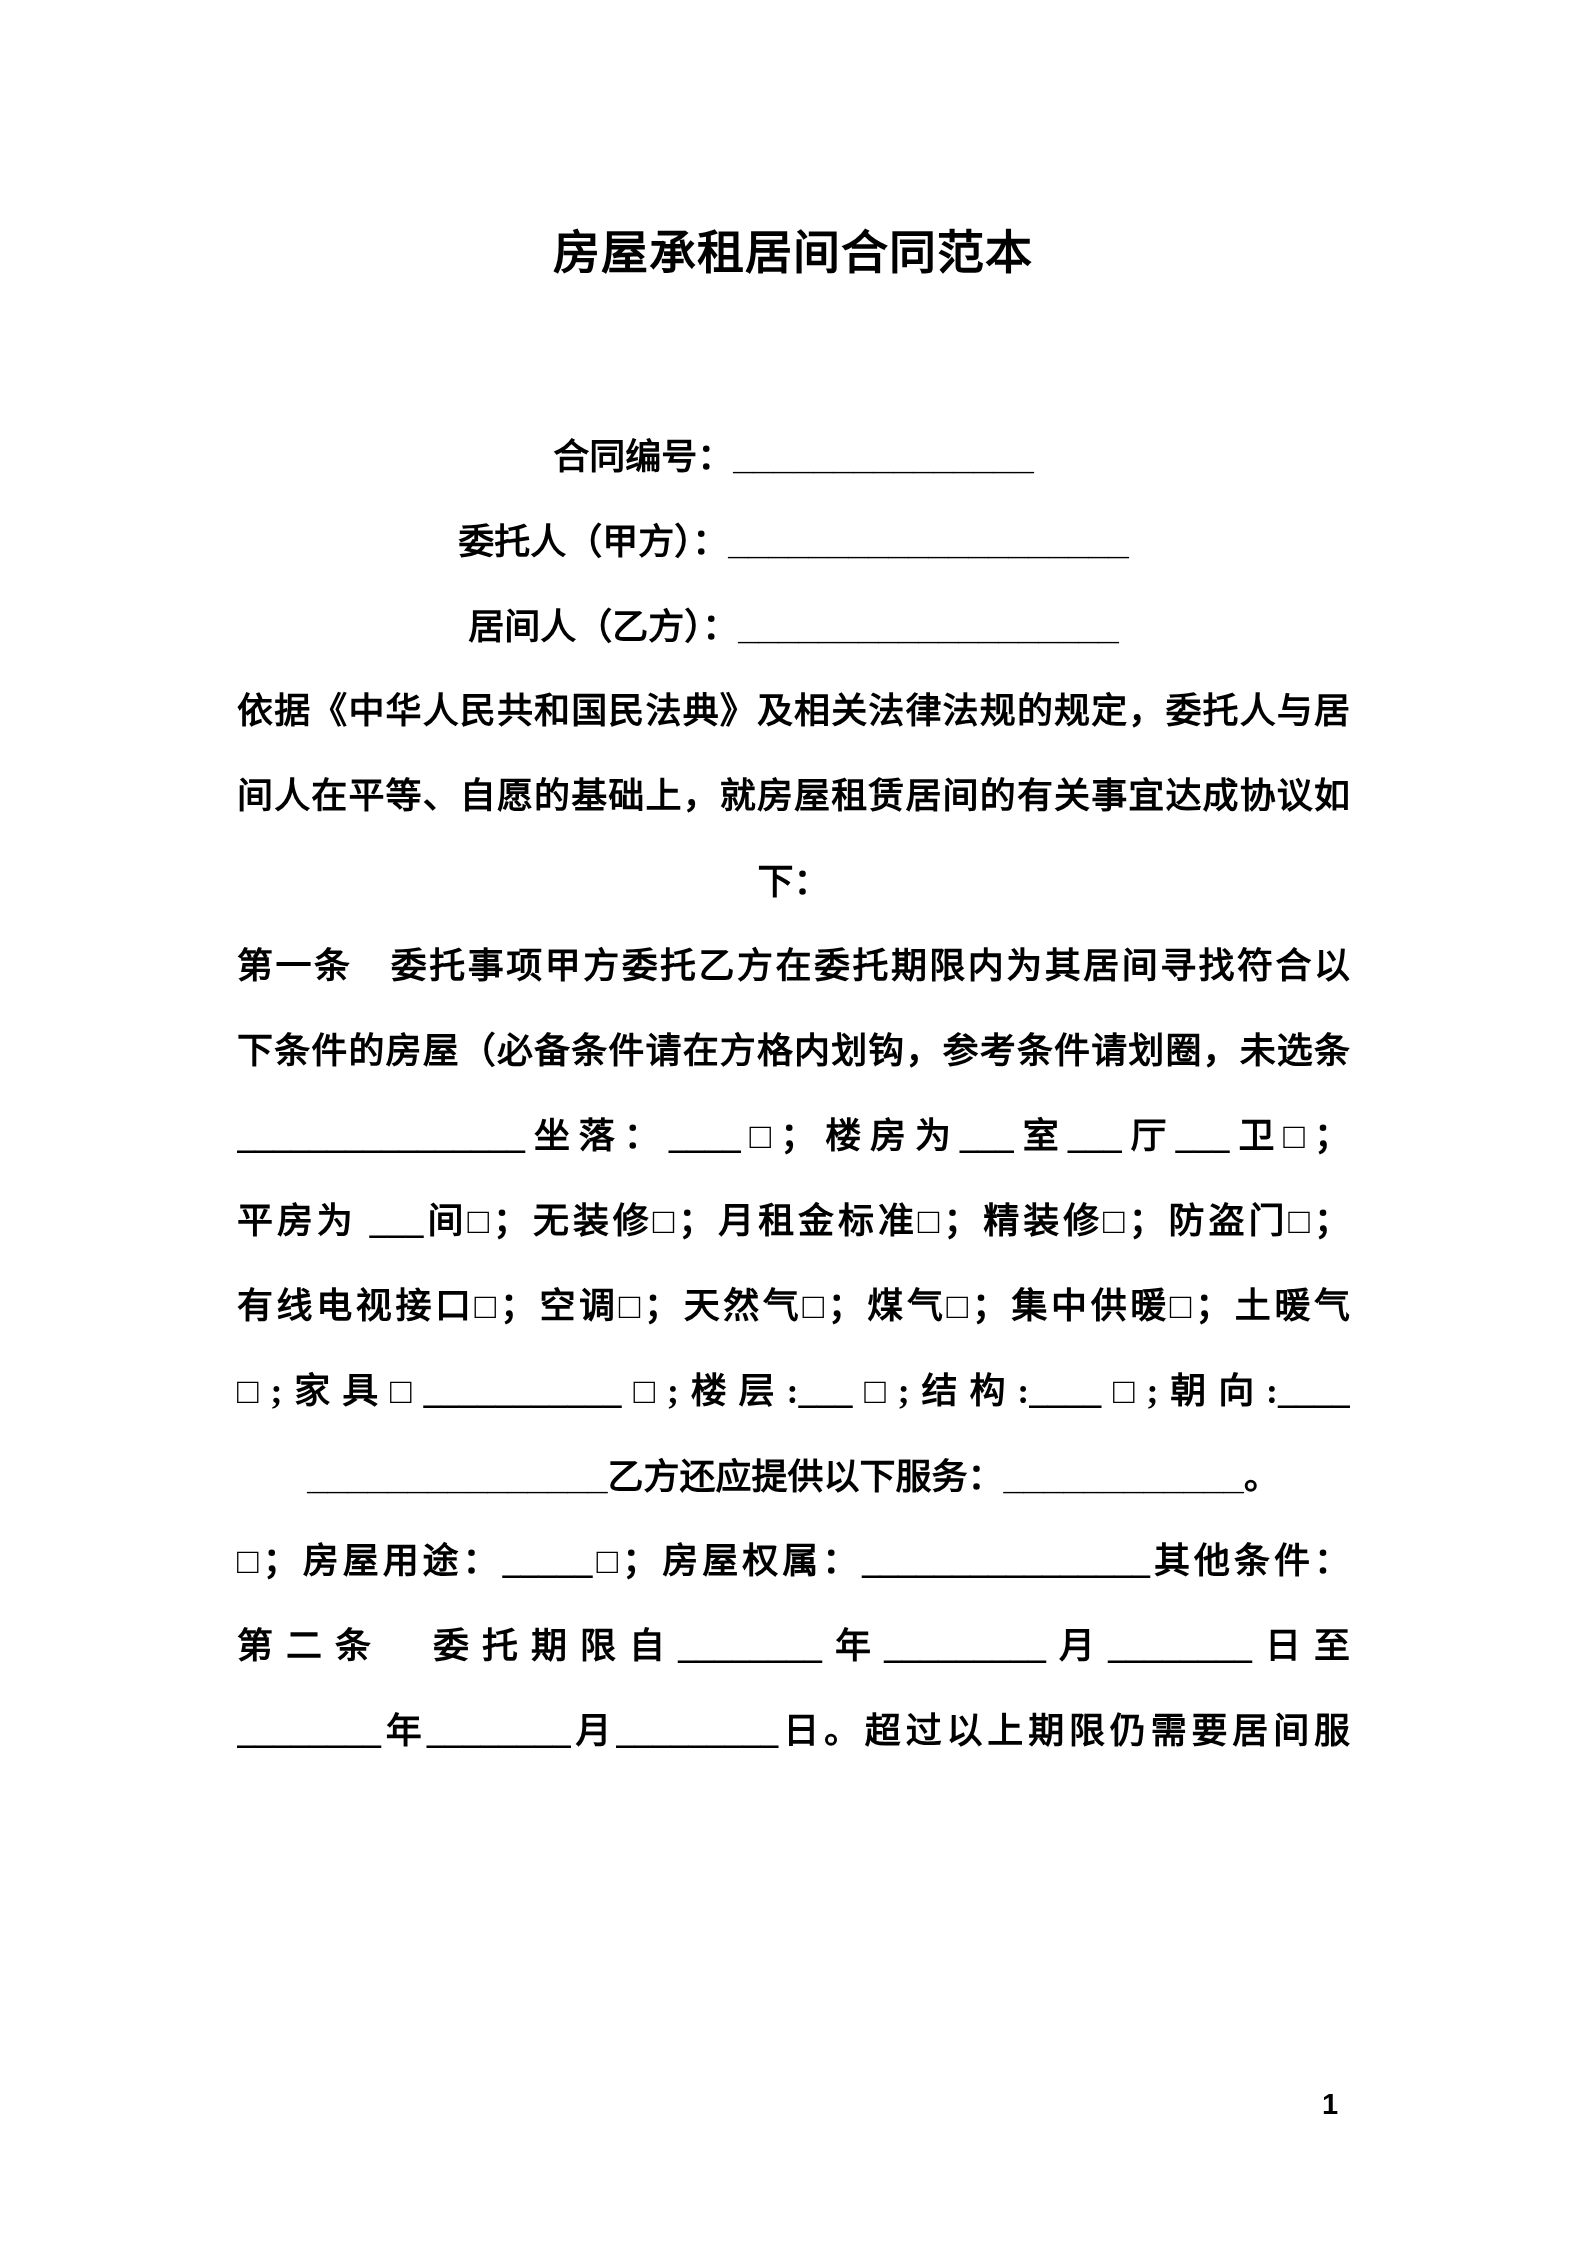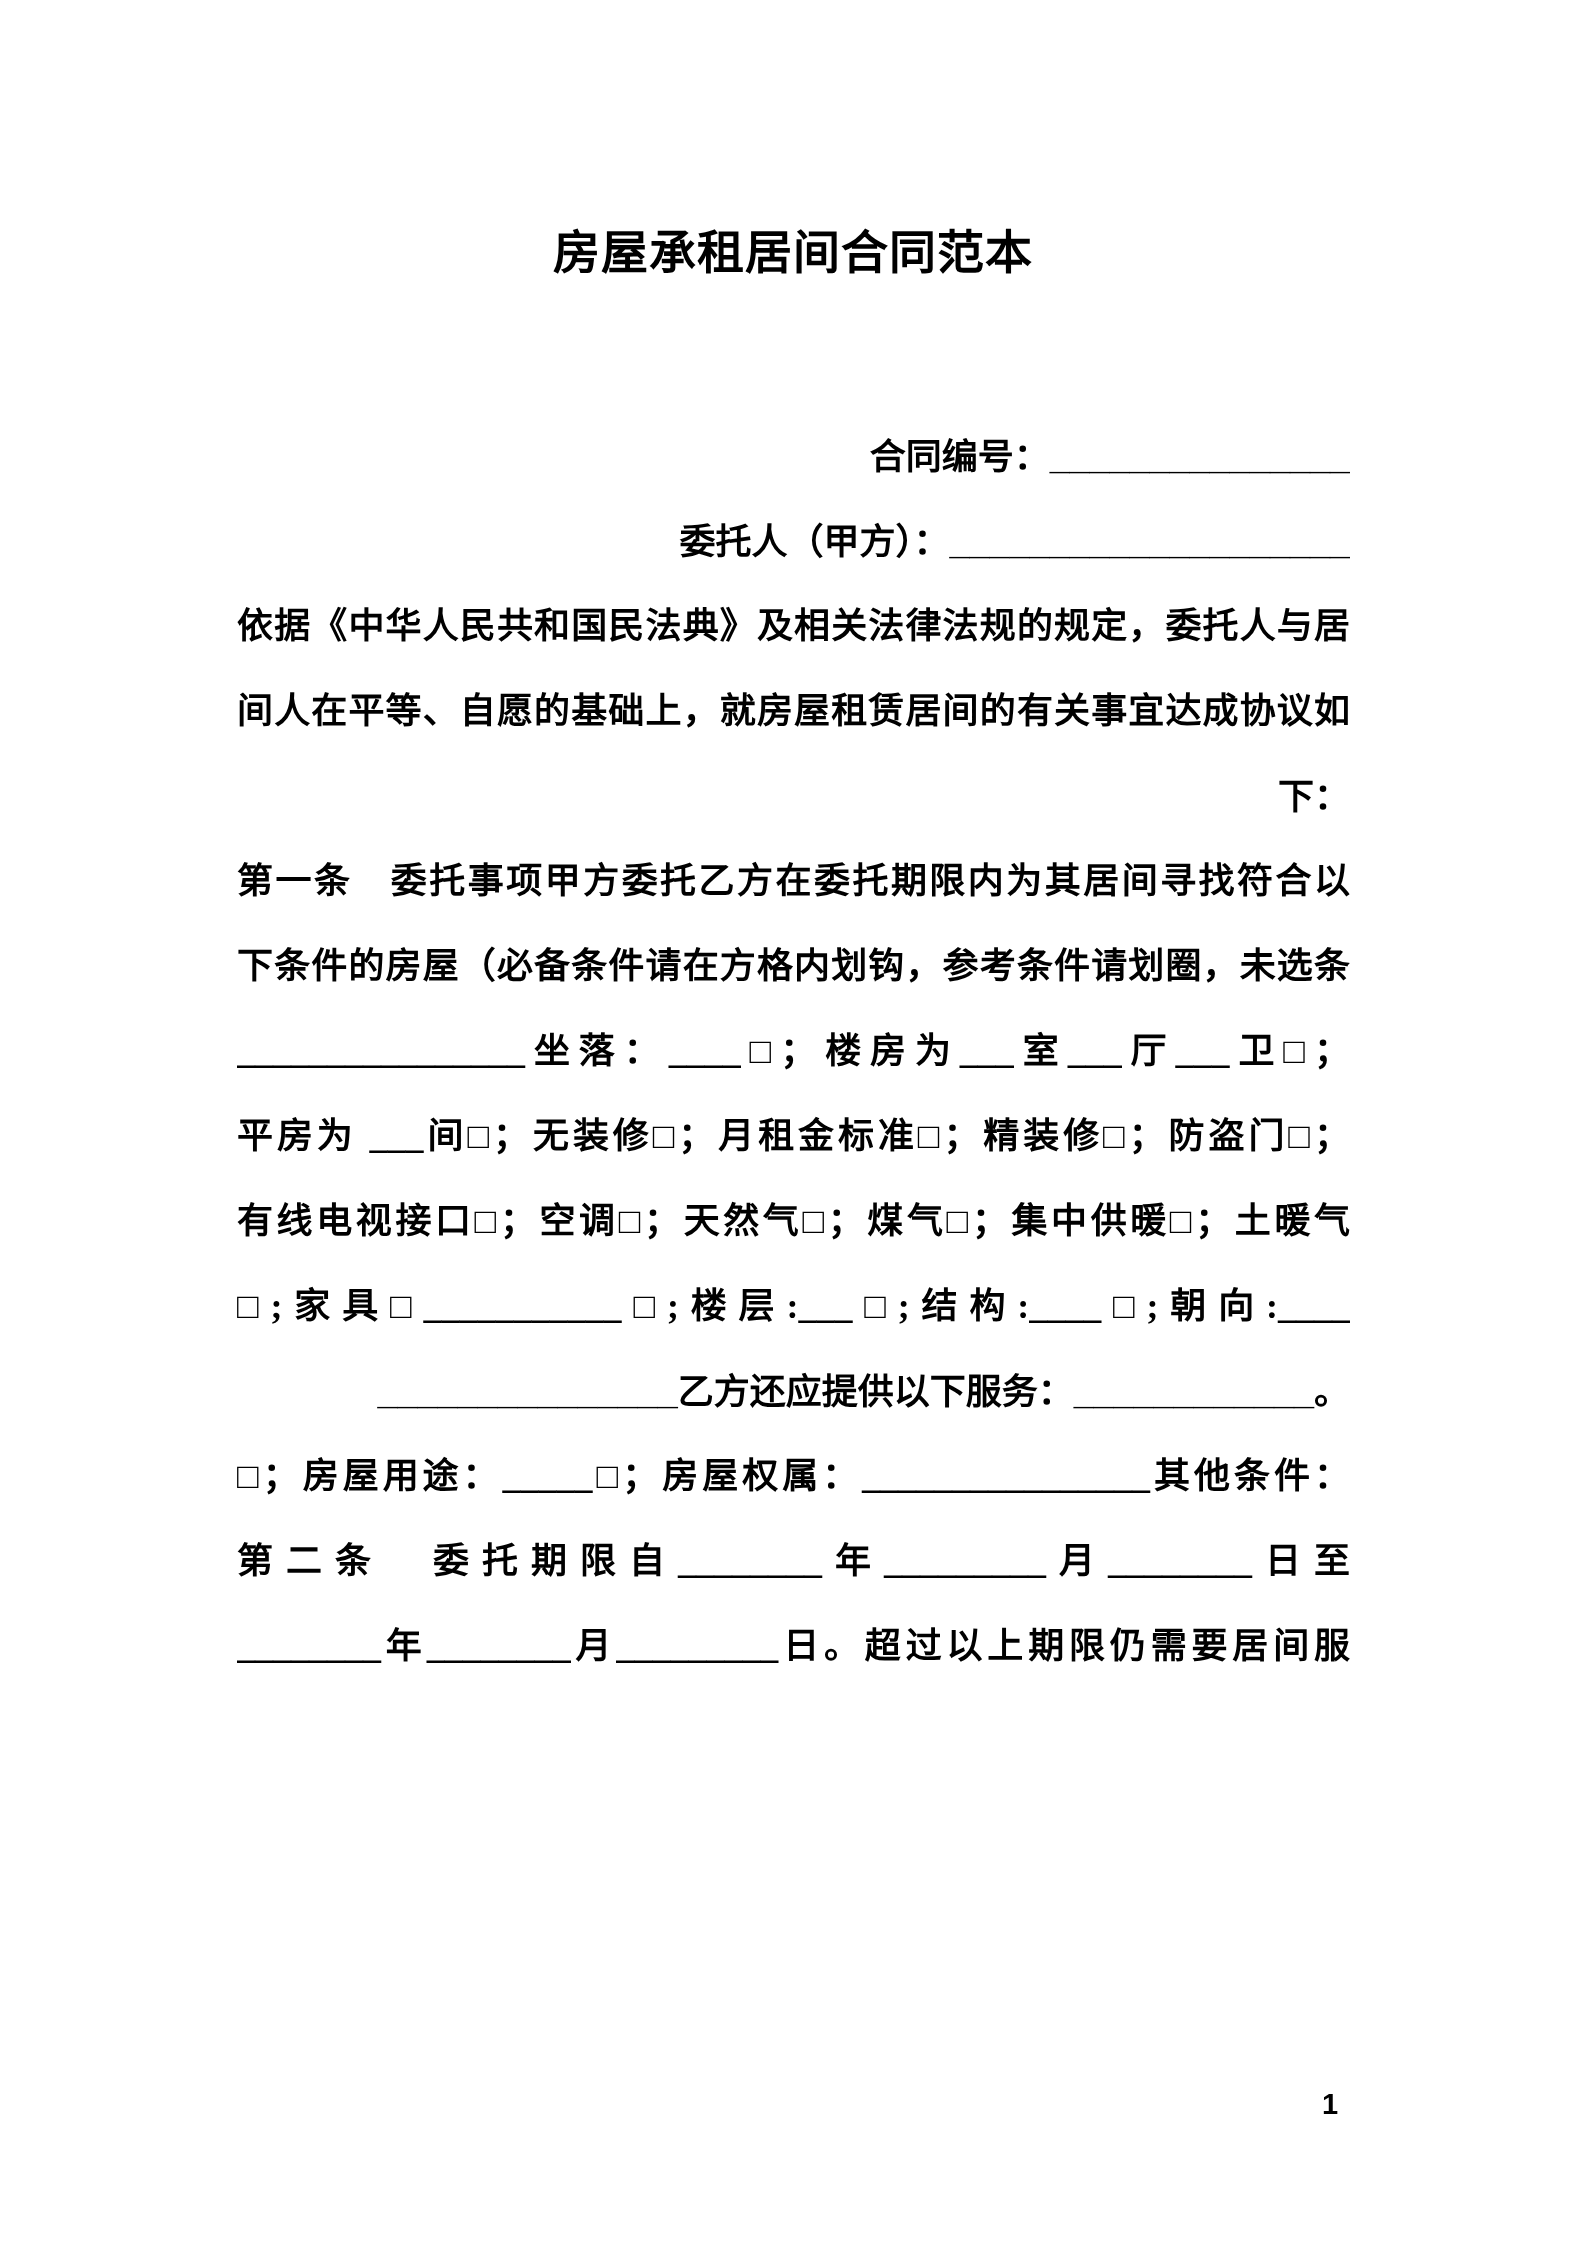--- a/index.html
+++ b/index.html
@@ -36,21 +36,21 @@
     width: 1113px;
   }
   .line {
     height: 85px;
     line-height: 85px;
     font-size: 36px;
     font-weight: 700;
     color: #000000;
     white-space: pre-wrap;
     overflow: hidden;
-    text-align: right;
+    text-align: center;
   }
   .line.j {
     text-align: justify;
     text-align-last: justify;
     text-justify: inter-character;
     font-family: Liberation Serif, serif;
   }
   .page-number {
     position: absolute;
     top: 2070px;
@@ -64,20 +64,21 @@
 </head>
 <body>
 
 <div class="page">
 
   <div class="doc-title">房屋承租居间合同范本</div>
 
   <div class="body-text">
     <div class="line">合同编号：_______________</div>
     <div class="line">委托人（甲方）：____________________</div>
+    <div class="line">居间人（乙方）：___________________</div>
     <div class="line j">依据《中华人民共和国民法典》及相关法律法规的规定，委托人与居</div>
     <div class="line j">间人在平等、自愿的基础上，就房屋租赁居间的有关事宜达成协议如</div>
     <div class="line">下：</div>
     <div class="line j">第一条　委托事项甲方委托乙方在委托期限内为其居间寻找符合以</div>
     <div class="line j">下条件的房屋（必备条件请在方格内划钩，参考条件请划圈，未选条</div>
     <div class="line j">________________坐落：____□；楼房为___室___厅___卫□；</div>
     <div class="line j">平房为 ___间□；无装修□；月租金标准□；精装修□；防盗门□；</div>
     <div class="line j">有线电视接口□；空调□；天然气□；煤气□；集中供暖□；土暖气</div>
     <div class="line j">□;家具□___________□;楼层:___□;结构:____□;朝向:____</div>
     <div class="line">_______________乙方还应提供以下服务：____________。</div>

